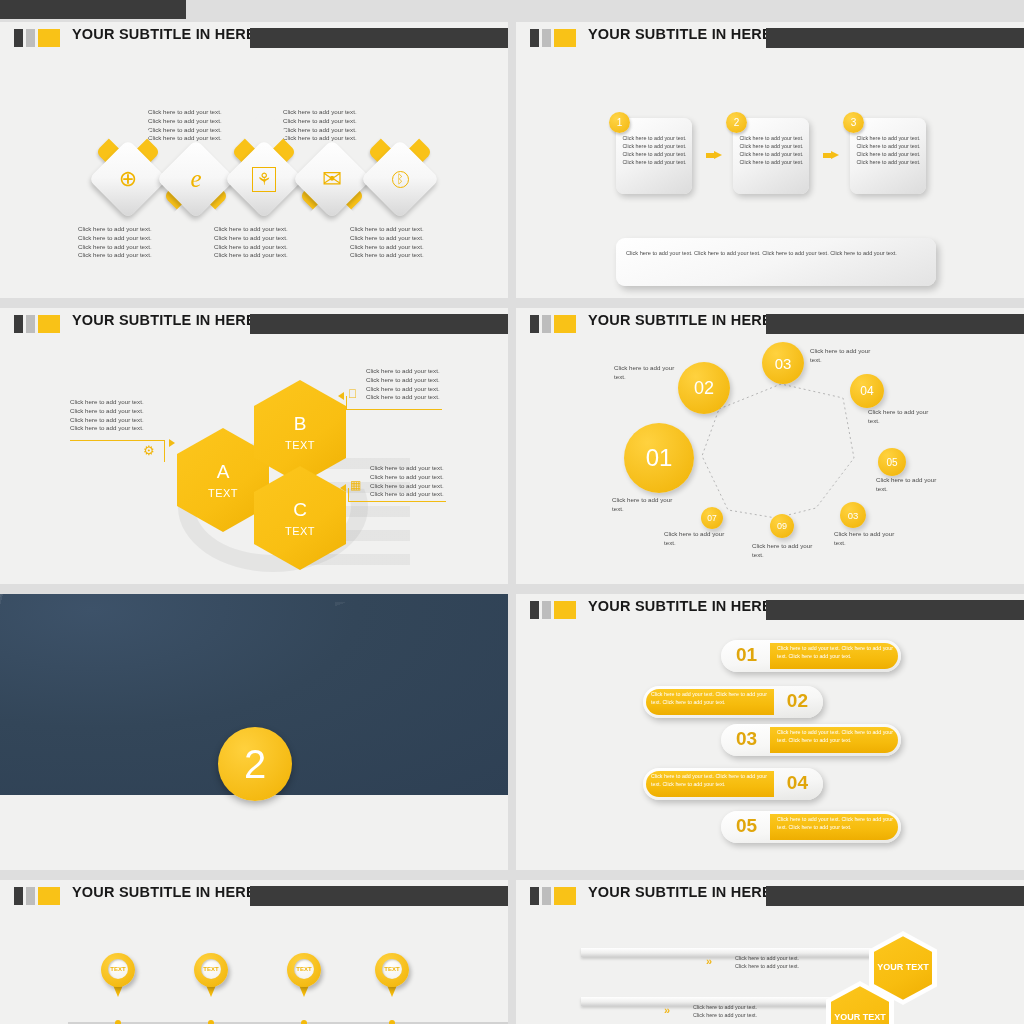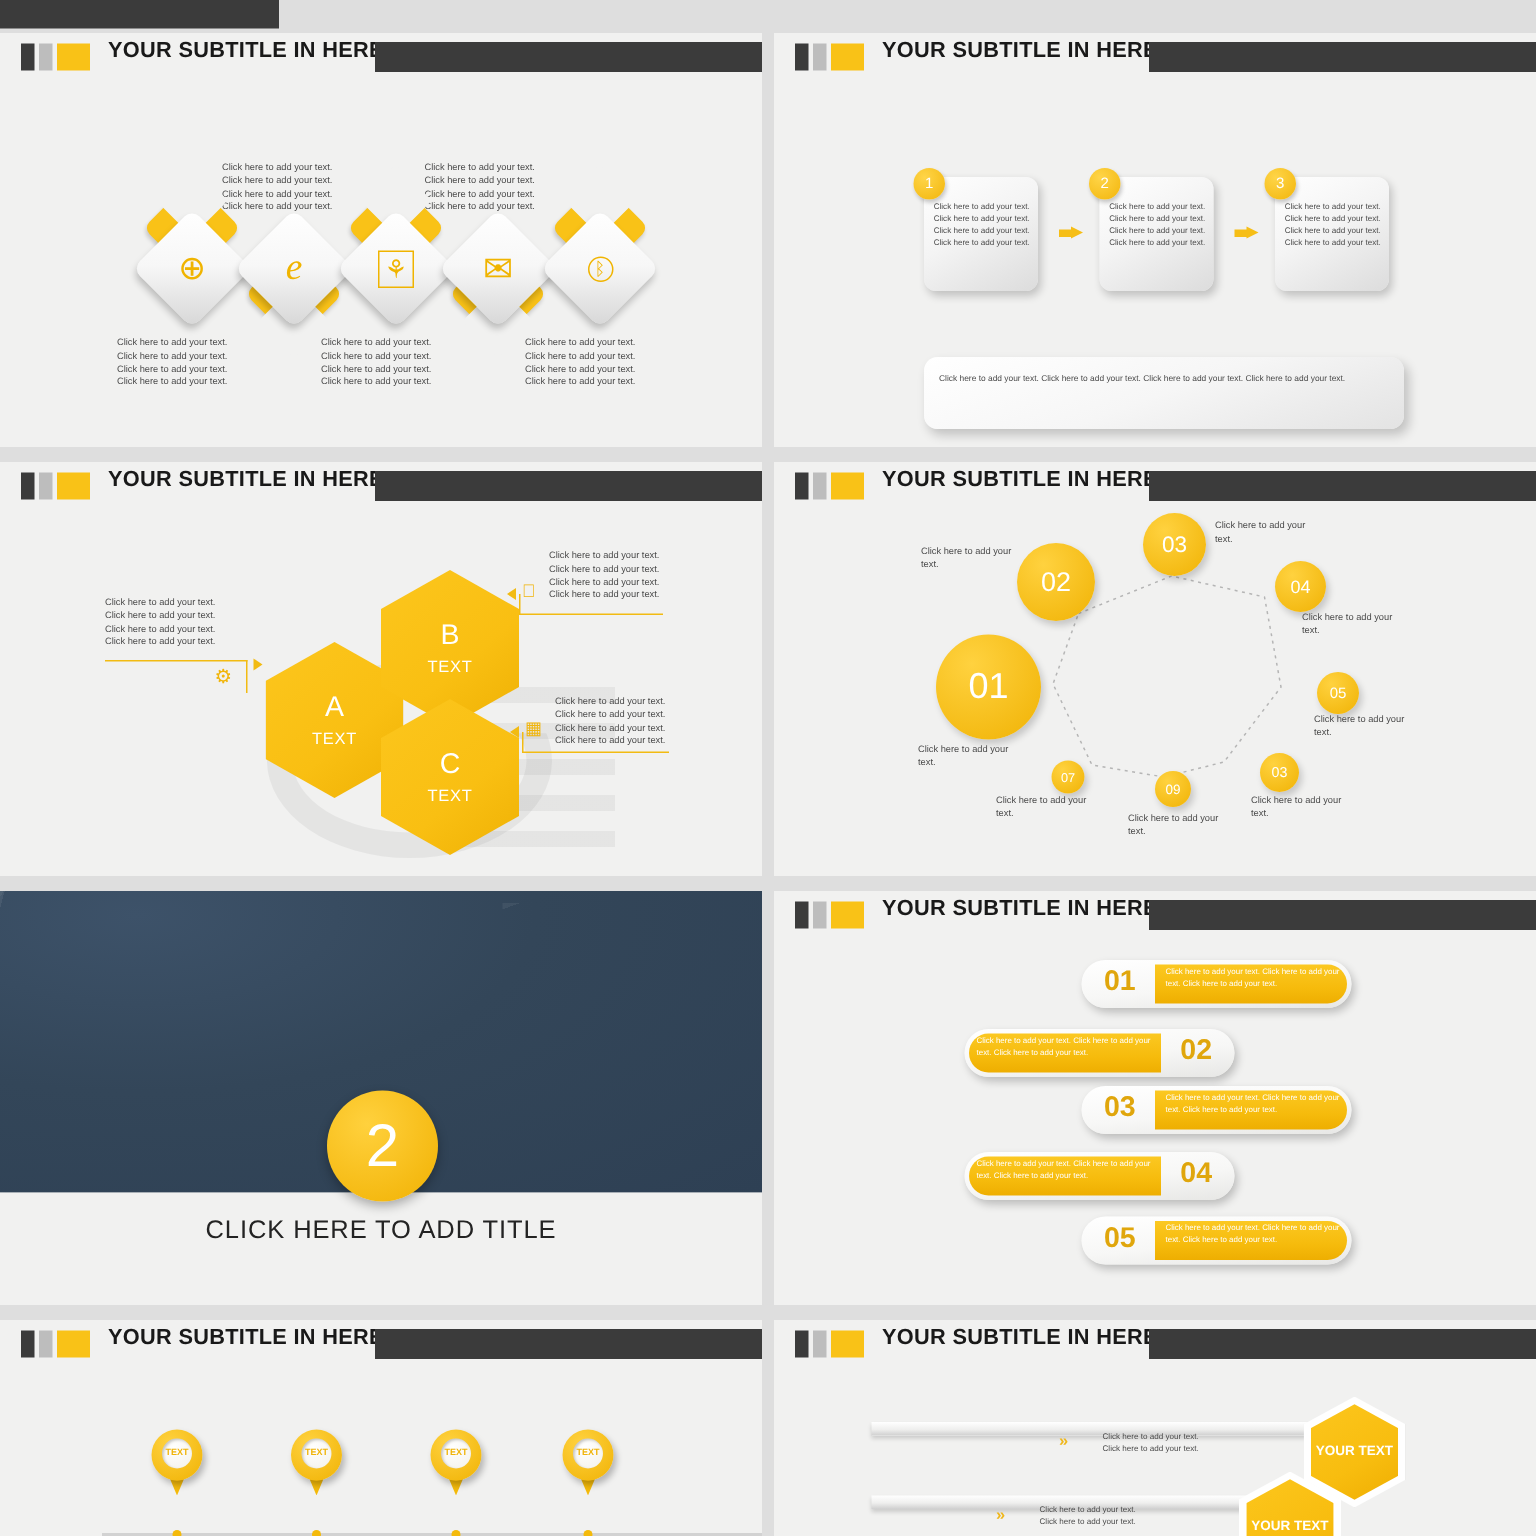--- a/index.html
+++ b/index.html
@@ -462,21 +462,20 @@
     </div>
     <div class="blk" style="left:148px;top:222px;white-space:normal;width:62px;">
       <span>Click here to add your text.</span>
     </div>
   </div>
 
   <div class="slide" style="left:0;top:594px;width:508px;height:276px;">
     <div class="cover-img"></div>
     <div class="cover-bot"></div>
     <div class="cover-num" style="left:218px;top:133px;">2</div>
-    <div class="cover-title" style="left:0;top:216px;">CLICK HERE TO ADD TITLE</div>
   </div>
 
   <div class="slide" style="left:516px;top:594px;width:508px;height:276px;">
     <div class="hdr">
       <div class="sq dark"></div>
       <div class="sq grey"></div>
       <div class="sq gold"></div>
       <div class="title">YOUR SUBTITLE IN HERE</div>
       <div class="bar" style="left:250px;right:0;"></div>
     </div>

